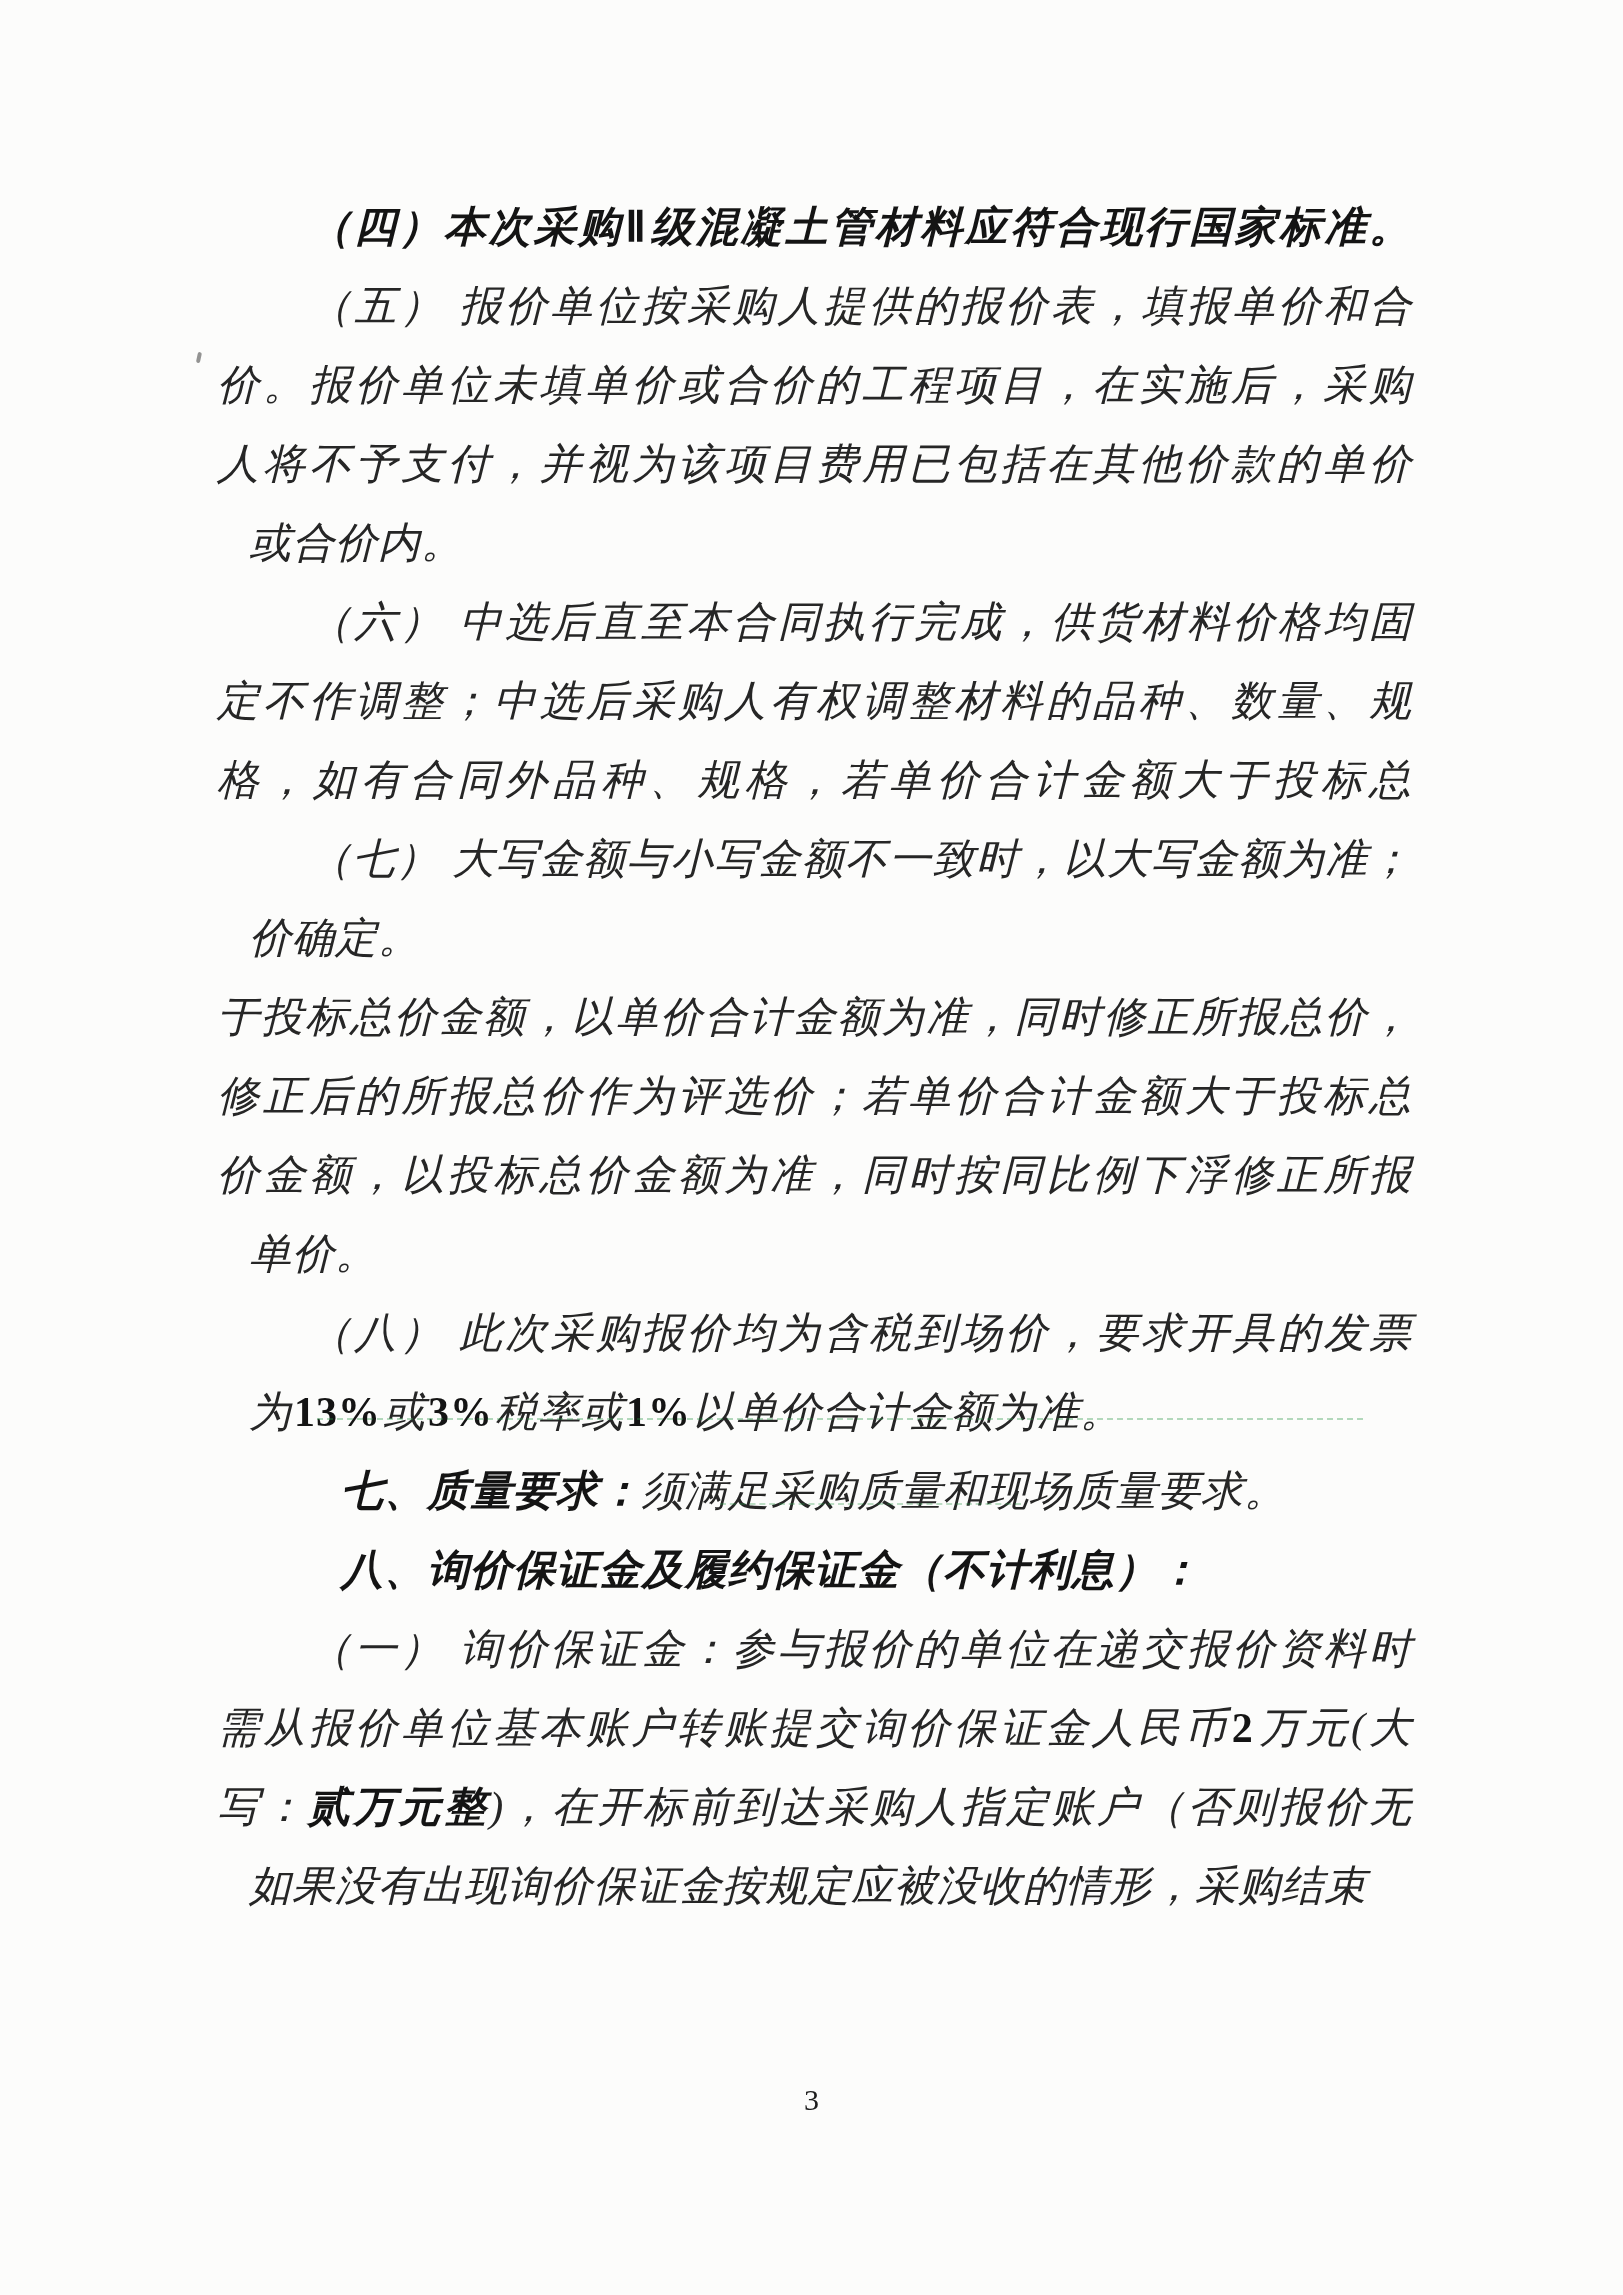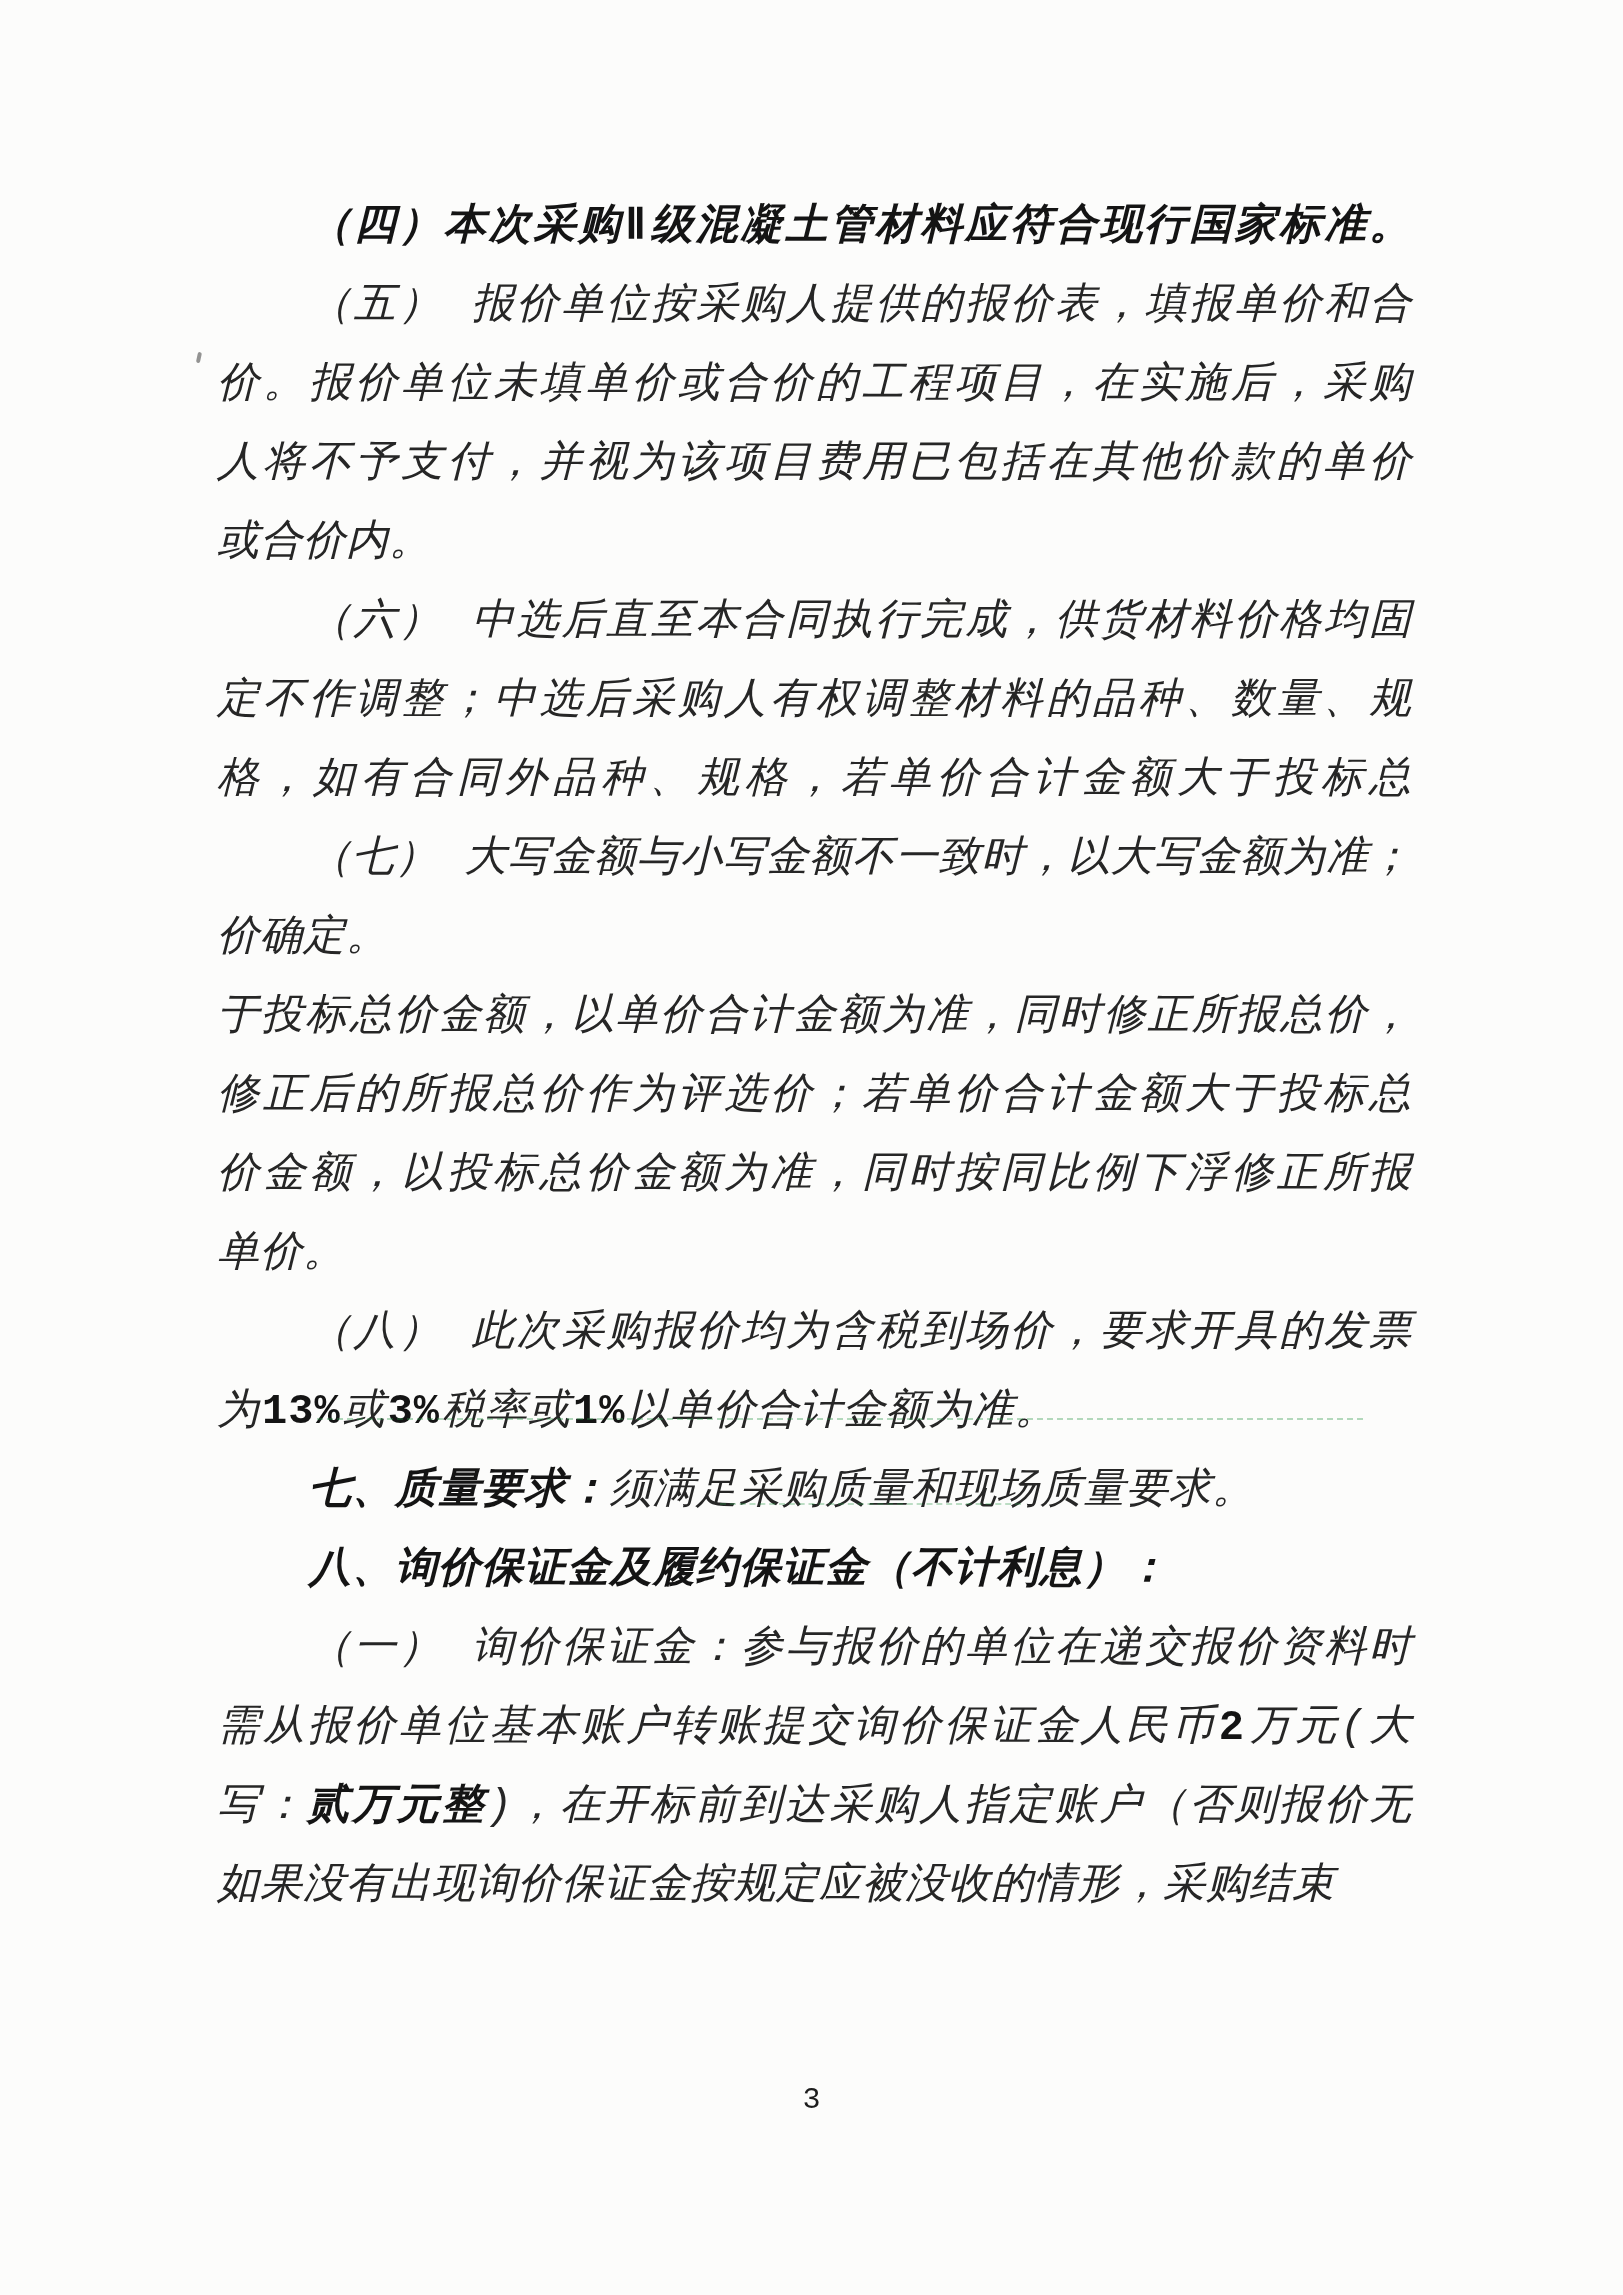--- a/index.html
+++ b/index.html
@@ -7,21 +7,21 @@
     padding: 0;
     background: #e8e8e6;
   }
   .page {
     position: relative;
     width: 1623px;
     height: 2295px;
     margin: 0 auto;
     background: #fcfcfb;
     overflow: hidden;
-    font-family: Liberation Mono, monospace;
+    font-family: Liberation Serif, serif;
     color: #262626;
   }
   .doc {
     position: absolute;
     left: 217px;
     top: 188px;
     width: 1195px;
     font-style: italic; 
   }
   .line {
@@ -30,20 +30,21 @@
     font-size: 42px;
     letter-spacing: 1px;
     text-align: justify;
     text-align-last: justify;
     text-justify: distribute;
     white-space: nowrap;
   }
   .line.no-just {
     text-align: left;
     text-align-last: left;
+    margin-left: 32px;
   }
   .line.indent {
     text-indent: 92px;
   }
   .seg-n { font-weight: 400; }
   .seg-b { font-weight: 700; color: #141414; text-align: center; }
   .seg-num {
     font-weight: 700;
     font-style: normal;
     color: #141414;

